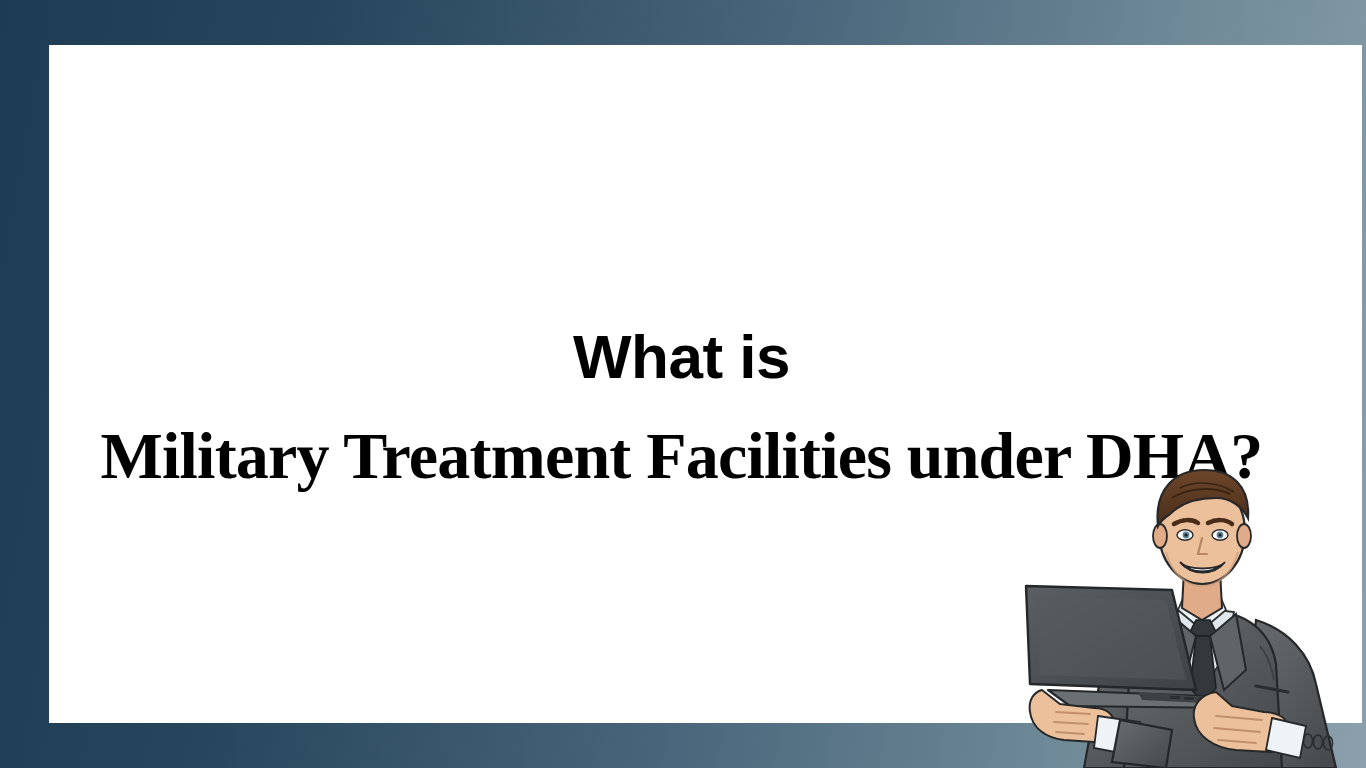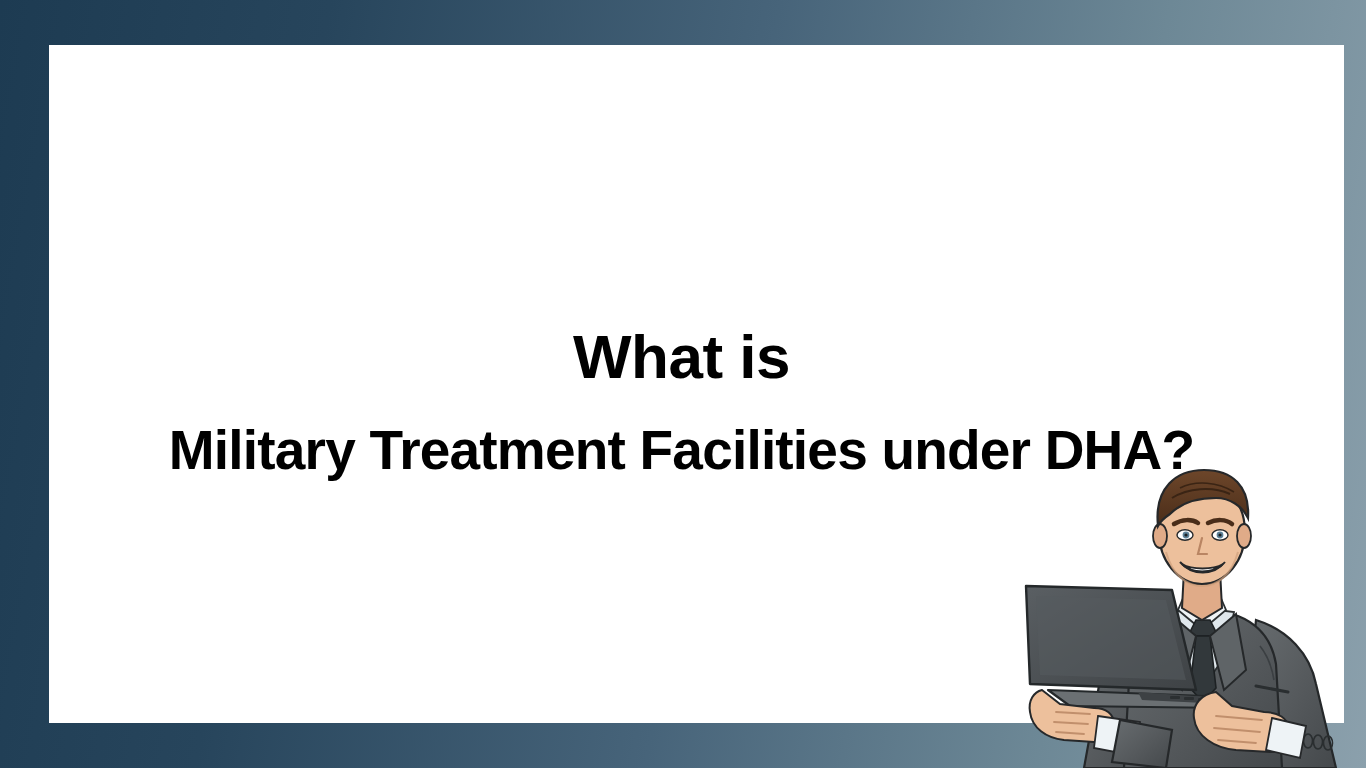--- a/index.html
+++ b/index.html
@@ -20,20 +20,21 @@
   }
 
   
   #content-panel {
     position: absolute;
     left: 49px;
     top: 45px;
     width: 1295px;
     height: 678px;
     background: #ffffff;
+    padding-left: 18px;
   }
 
   
   #title-block {
     position: absolute;
     left: 0;
     top: 0;
     width: 1265px;
     text-align: center;
     color: #000000;
@@ -50,25 +51,26 @@
     line-height: 1.0;
     letter-spacing: -0.5px;
     white-space: nowrap;
   }
 
   #title-line-2 {
     position: absolute;
     left: 0;
     top: 378px;
     width: 1265px;
-    font-size: 55px;
+    font-size: 66px;
     font-weight: bold;
     line-height: 1.0;
     letter-spacing: -0.8px;
     white-space: nowrap;
+    font-family: Liberation Serif, serif;
   }
 
   
   #person {
     position: absolute;
     left: 1020px;
     top: 440px;
     width: 346px;
     height: 328px;
     pointer-events: none;

